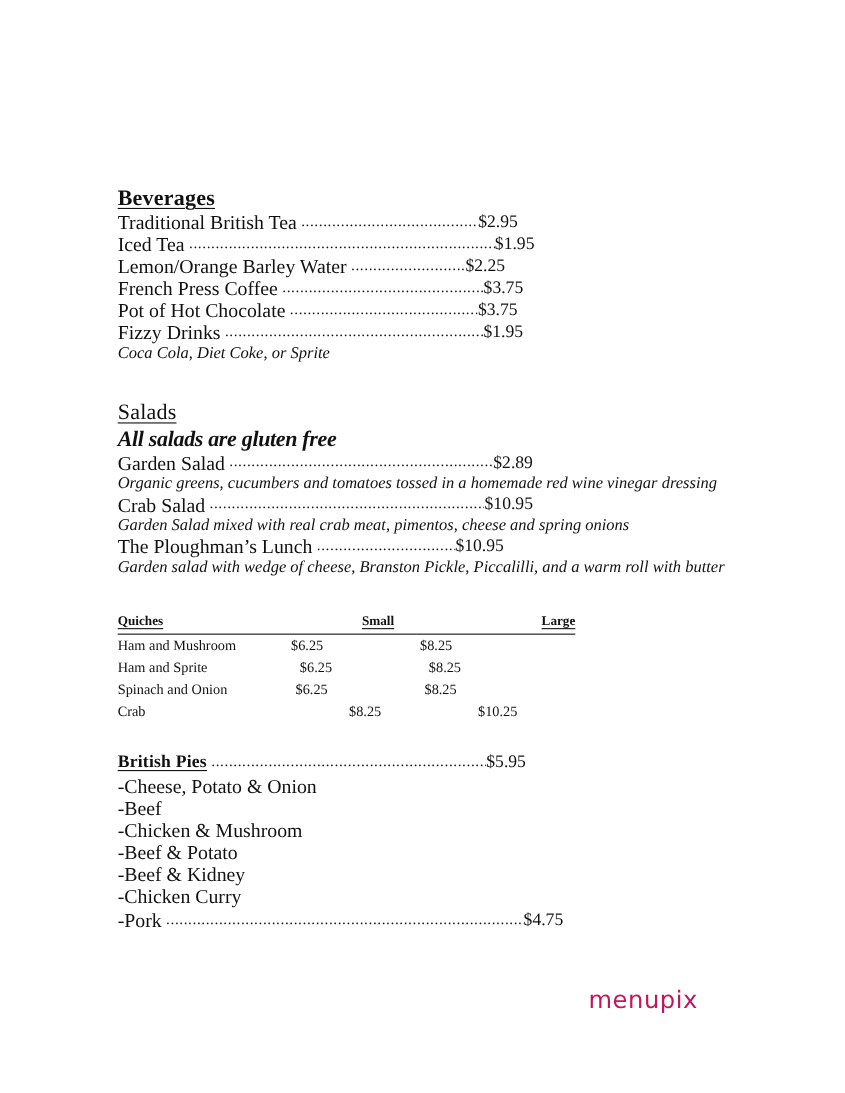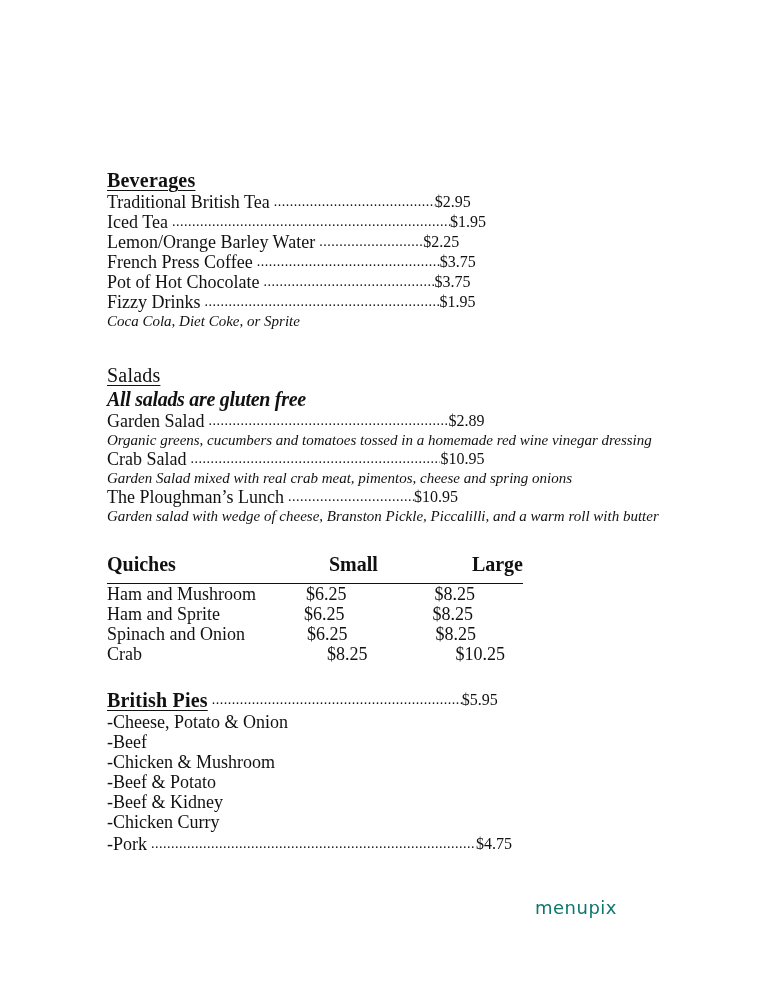--- a/index.html
+++ b/index.html
@@ -72,51 +72,52 @@
     #bev .heading { margin-bottom: 0; }
 
     
     #sal { margin-top: 33px; }
 
     
     #qui { margin-top: 28px; }
     .qhead {
       display: flex;
       font-weight: bold;
-      font-size: 20px;
+      font-size: 12px;
       line-height: 22px;
+      text-decoration: underline;
       text-decoration-thickness: 1px;
       text-underline-offset: 3px;
       width: 416px;
       border-bottom: 1.5px solid #111;
-      padding-bottom: 8px;
+      padding-bottom: 1px;
     }
     .qhead span { text-decoration: none; }
     .qhead .c1 { width: 222px; }
     .qhead .c2 { width: 138px; }
     .qhead .c3 { flex: 1; text-align: right; }
     .qline {
-      font-size: 18px;
+      font-size: 13px;
       line-height: 20px;
       white-space: nowrap;
       display: flex;
       align-items: flex-end;
     }
 
     
     #pie { margin-top: 24px; }
     .pieline { font-size: 18px; line-height: 20px; }
 
     .watermark {
       position: absolute;
       left: 535px;
       top: 897px;
       font-family: "DejaVu Sans", sans-serif;
-      font-size: 18px;
-      color: #0f766e;
+      font-size: 22px;
+      color: #be185d;
       letter-spacing: 0.5px;
     }
     .watermark-small {
       position: absolute;
       left: 532px;
       top: 880px;
       width: 148px;
       height: 8px;
       font-family: "DejaVu Sans", sans-serif;
       font-size: 8px;
@@ -217,21 +218,21 @@
       <span class="name">Crab</span>
       <span class="dots" style="width:185px"></span>
       <span class="price">$8.25</span>
       <span class="dots" style="width:88px;margin-left:0"></span>
       <span class="price">$10.25</span>
     </div>
   </div>
 
   <div class="section" id="pie">
     <div class="line" style="line-height:24px;">
-      <span class="heading" style="font-size:20px;">British Pies</span>
+      <span class="heading" style="font-size:16px;">British Pies</span>
       <span class="dots" style="width:250px"></span>
       <span class="price">$5.95</span>
     </div>
     <div class="pieline">-Cheese, Potato &amp; Onion</div>
     <div class="pieline">-Beef</div>
     <div class="pieline">-Chicken &amp; Mushroom</div>
     <div class="pieline">-Beef &amp; Potato</div>
     <div class="pieline">-Beef &amp; Kidney</div>
     <div class="pieline">-Chicken Curry</div>
     <div class="line" style="margin-top:2px;">

